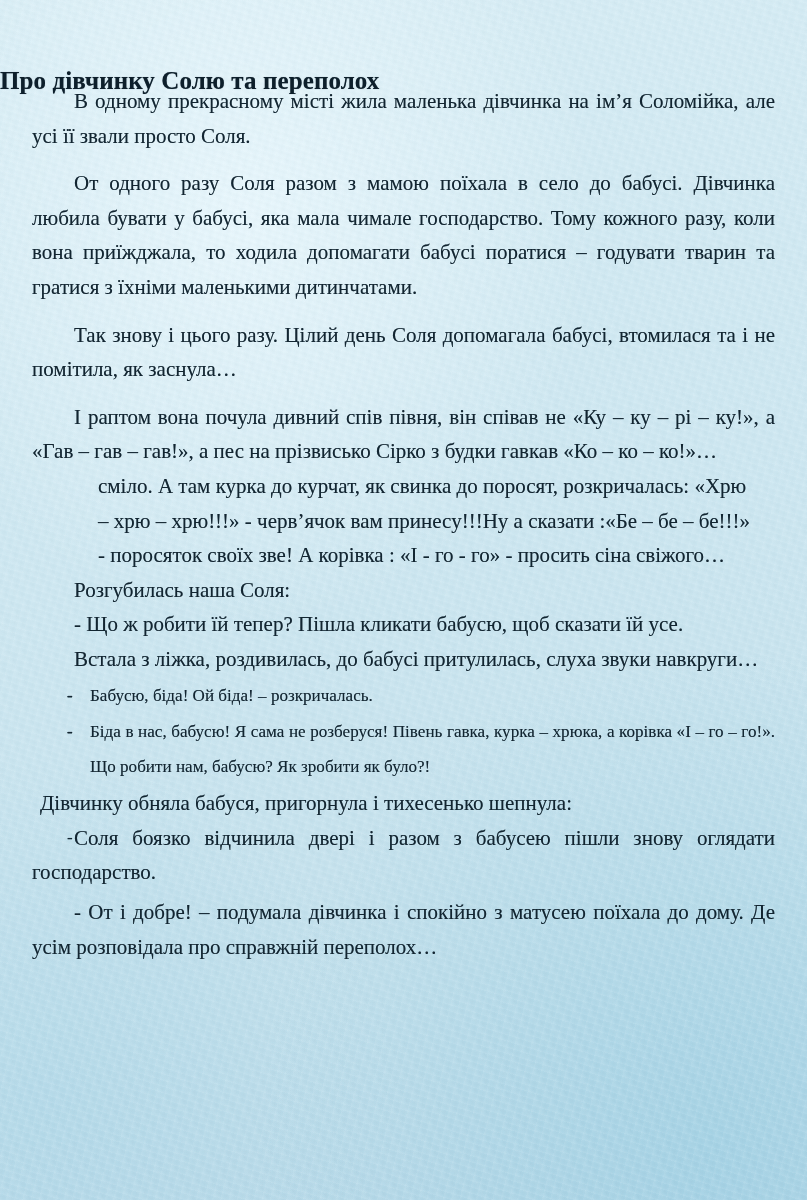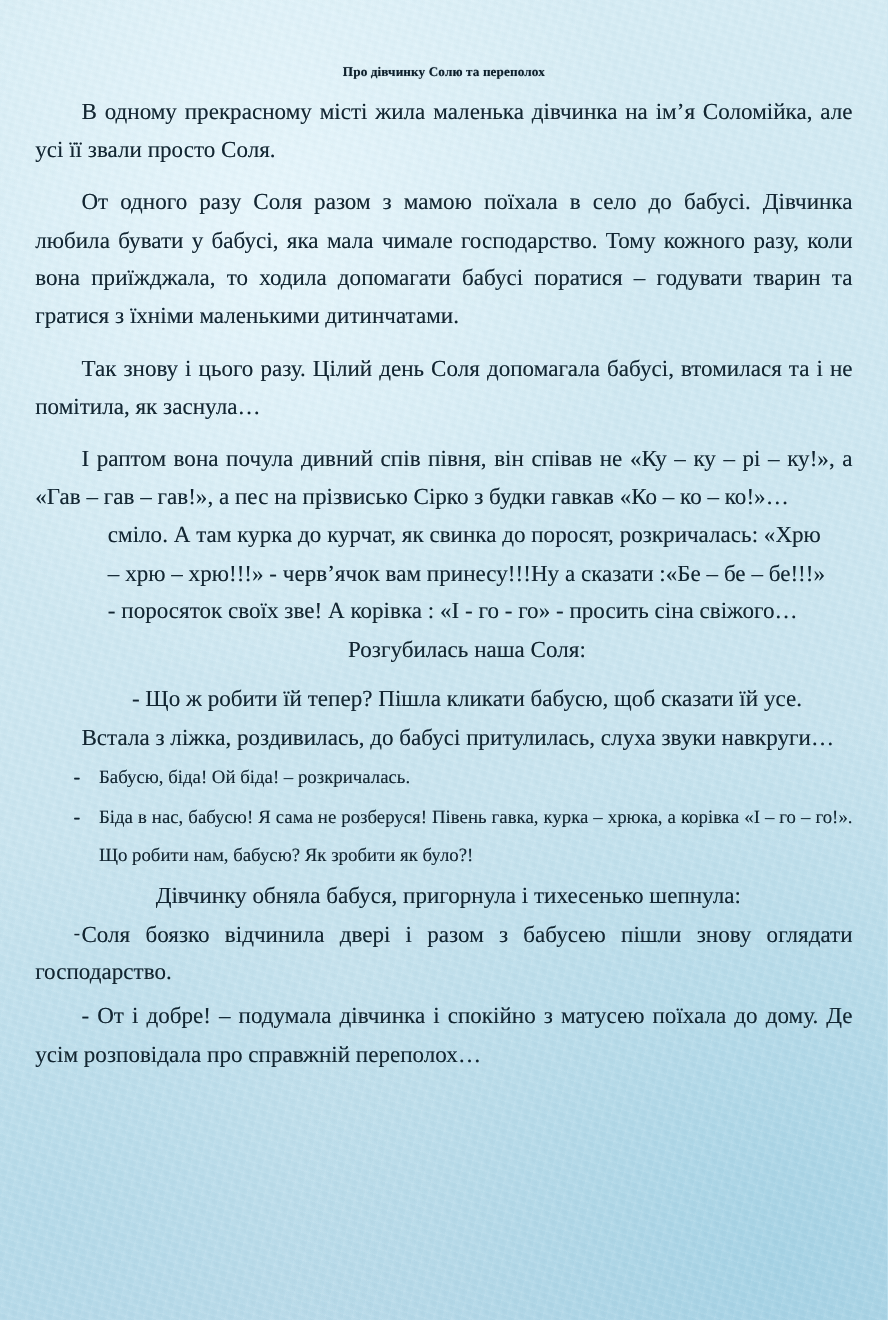--- a/index.html
+++ b/index.html
@@ -52,22 +52,22 @@
     width: 807px;
     padding: 0;
   }
 
   
   .doc-title {
     position: absolute;
     left: 0;
     top: 50px;
     width: 807px;
-    text-align: center;
-    font-size: 12px;
+    text-align: left;
+    font-size: 25px;
     font-weight: bold;
     letter-spacing: 0.1px;
     color: #0d1f2b;
     text-shadow: 0 0 0.7px rgba(13,31,43,0.55);
   }
 
   
   .body-area {
     position: absolute;
     left: 32px;
@@ -83,21 +83,21 @@
     text-justify: inter-word;
     color: #122531;
     text-shadow: 0 0 0.55px rgba(18,37,49,0.45);
     -webkit-font-smoothing: antialiased;
   }
 
   p.para.indent   { text-indent: 42px; }
   p.para.gap-sm   { margin-top: 5px; }
   p.para.gap-md   { margin-top: 13px; }
   p.para.noind    { text-indent: 0; }
-  p.para.last-flush { text-align: center; }
+  p.para.last-flush { text-align: left; }
 
   
   .inset-block {
     margin-left: 66px;
     margin-right: 0;
     width: 677px;
   }
   .inset-block p.para { text-align: justify; }
 
   
@@ -146,21 +146,21 @@
       <p class="para indent gap-md">І раптом вона почула дивний спів півня, він співав не «Ку – ку – рі – ку!», а «Гав – гав – гав!», а пес на прізвисько Сірко з будки гавкав «Ко – ко – ко!»…</p>
 
       <div class="inset-block">
         <p class="para noind">сміло. А там курка до курчат, як свинка до поросят, розкричалась: «Хрю</p>
         <p class="para noind">– хрю – хрю!!!» - черв’ячок вам принесу!!!Ну а сказати :«Бе – бе – бе!!!»</p>
         <p class="para noind">- поросяток своїх зве! А корівка : «І - го - го» - просить сіна свіжого…</p>
       </div>
 
       <p class="para indent last-flush">Розгубилась наша Соля:</p>
 
-      <p class="para noind last-flush" style="padding-left:42px;margin-top:11px;">- Що ж робити їй тепер? Пішла кликати бабусю, щоб сказати їй усе.</p>
+      <p class="para noind last-flush" style="padding-left:42px;">- Що ж робити їй тепер? Пішла кликати бабусю, щоб сказати їй усе.</p>
 
       <p class="para indent">Встала з ліжка, роздивилась,    до бабусі притулилась, слуха звуки навкруги…</p>
 
       <ul class="dash-list spaced">
         <li>
           <span class="dash">-</span>
         </li>
         <li>
           <span class="dash">-</span>
           <span>Бабусю, біда! Ой біда! – розкричалась.</span>

